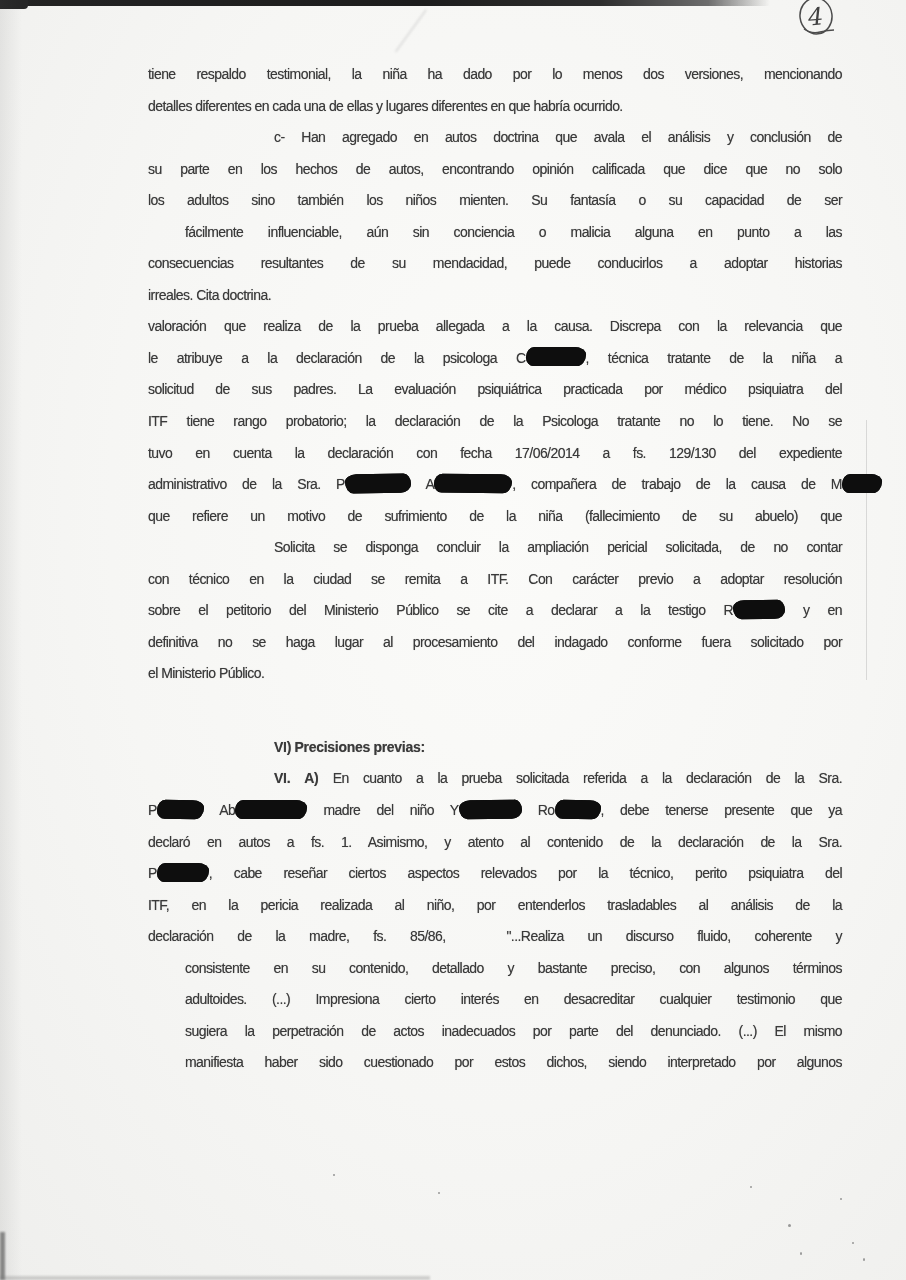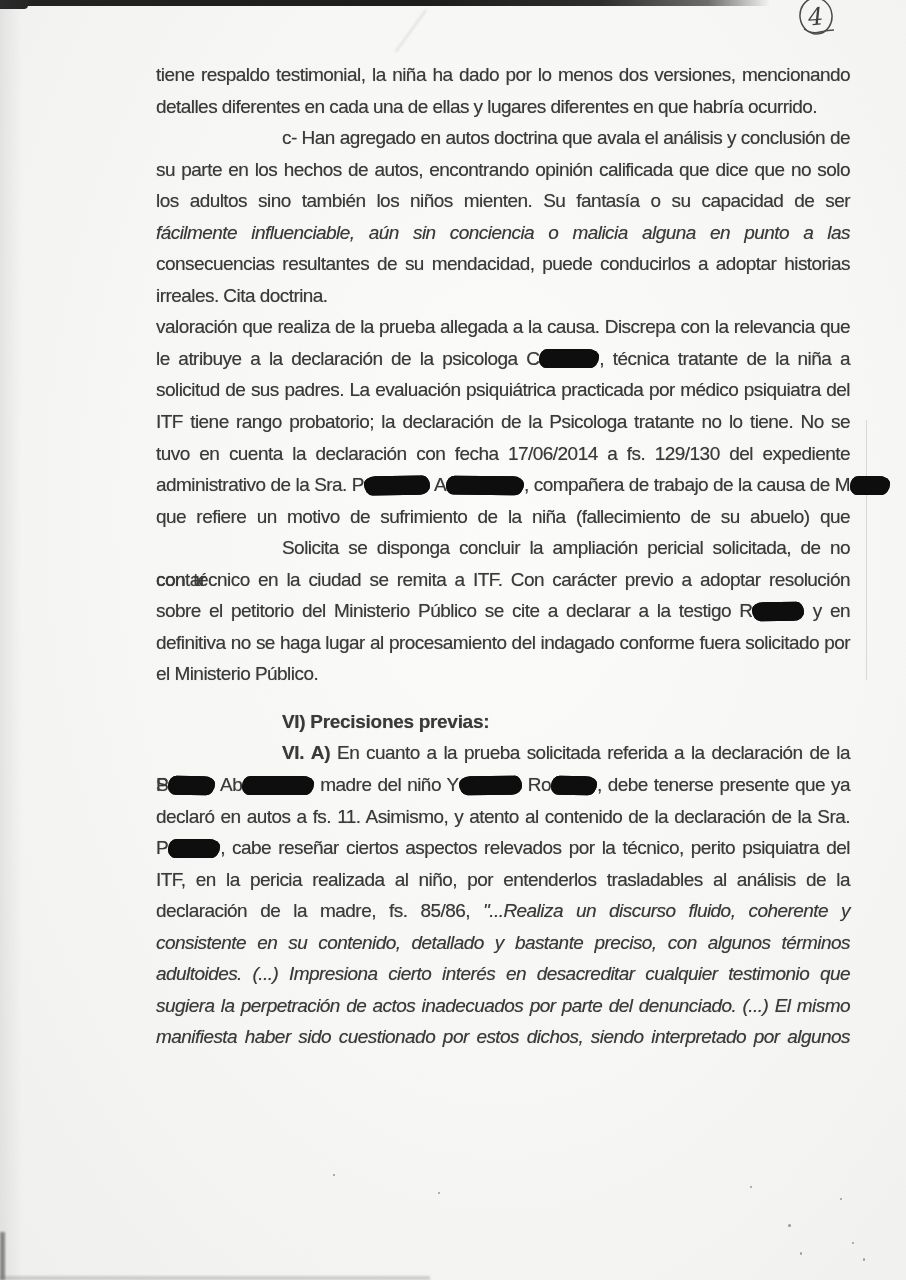--- a/index.html
+++ b/index.html
@@ -43,30 +43,30 @@
     position:absolute;left:0;bottom:0;width:430px;height:4px;
     background:rgba(120,120,120,0.30);filter:blur(1px);
   }
   .speck{position:absolute;background:#7a7a7a;border-radius:50%;opacity:0.75;}
 
   
   .pagenum{position:absolute;left:794px;top:-4px;}
 
   
   .textcol{
-    position:absolute;left:156px;top:59px;width:694px;
-    font-size:19px;line-height:31.55px;letter-spacing:-0.55px;
+    position:absolute;left:148px;top:59px;width:694px;
+    font-size:14px;line-height:31.55px;letter-spacing:-0.55px;
     color:#3a3a3a;
     text-shadow:0 0 0.7px rgba(58,58,58,0.55);
   }
   .line{height:31.55px;text-align:justify;text-align-last:justify;}
   .line.nj{text-align:center;text-align-last:left;}
   .line.ind{text-indent:126px;}
-  .line.gap{margin-top:16px;}
-  .em{font-style:italic;}
+  .line.gap{margin-top:42px;}
+  .em{margin-left:37px;}
   .bold{font-weight:700;letter-spacing:-0.3px;}
   .redact{
     display:inline-block;height:19px;vertical-align:-3.5px;
     background:#0e0e0e;
     border-radius:9px 12px 10px 8px / 11px 8px 12px 9px;
     box-shadow:0 0 0.5px #000;
   }
   .redact.r1{transform:rotate(-0.9deg);border-radius:12px 8px 11px 9px / 8px 11px 9px 12px;}
   .redact.r2{transform:rotate(0.7deg);}
 </style>
@@ -104,21 +104,21 @@
       <div class="line"><span>administrativo de la Sra. P</span><span class="redact r1" style="width: 66px;"></span><span> A</span><span class="redact r2" style="width: 78px;"></span><span>, compañera de trabajo de la causa de M</span><span class="redact r0" style="width: 40px; margin-right: -40px;"></span></div>
       <div class="line"><span>que refiere un motivo de sufrimiento de la niña (fallecimiento de su abuelo) que</span></div>
       <div class="line ind"><span>Solicita se disponga concluir la ampliación pericial solicitada, de no contar</span></div>
       <div class="line"><span>con técnico en la ciudad se remita a ITF. Con carácter previo a adoptar resolución</span></div>
       <div class="line"><span>sobre el petitorio del Ministerio Público se cite a declarar a la testigo R</span><span class="redact r1" style="width: 52px;"></span><span> y en</span></div>
       <div class="line"><span>definitiva no se haga lugar al procesamiento del indagado conforme fuera solicitado por</span></div>
       <div class="line nj"><span>el Ministerio Público.</span></div>
       <div class="line nj ind gap"><span class="bold">VI) Precisiones previas:</span></div>
       <div class="line ind"><span class="bold">VI. A)</span><span> En cuanto a la prueba solicitada referida a la declaración de la Sra.</span></div>
       <div class="line"><span>P</span><span class="redact r2" style="width: 47px;"></span><span> Ab</span><span class="redact r0" style="width: 72px;"></span><span> madre del niño Y</span><span class="redact r1" style="width: 63px;"></span><span> Ro</span><span class="redact r2" style="width: 46px;"></span><span>, debe tenerse presente que ya</span></div>
-      <div class="line"><span>declaró en autos a fs. 11. Asimismo, y atento al contenido de la declaración de la Sra.</span></div>
+      <div class="line"><span>declaró en autos a fs. 1. Asimismo, y atento al contenido de la declaración de la Sra.</span></div>
       <div class="line"><span>P</span><span class="redact r0" style="width: 52px;"></span><span>, cabe reseñar ciertos aspectos relevados por la técnico, perito psiquiatra del</span></div>
       <div class="line"><span>ITF, en la pericia realizada al niño, por entenderlos trasladables al análisis de la</span></div>
       <div class="line"><span>declaración de la madre,  fs. 85/86, </span><span class="em">"...Realiza un discurso fluido, coherente y</span></div>
       <div class="line"><span class="em">consistente en su contenido, detallado y bastante preciso, con algunos términos</span></div>
       <div class="line"><span class="em">adultoides. (...) Impresiona cierto interés en desacreditar cualquier testimonio que</span></div>
       <div class="line"><span class="em">sugiera la perpetración de actos inadecuados por parte del denunciado. (...) El mismo</span></div>
       <div class="line"><span class="em">manifiesta haber sido cuestionado por estos dichos, siendo interpretado por algunos</span></div>
     </div>
 
   <div class="speck" style="left:750px;top:1186px;width:2px;height:2px;"></div>

